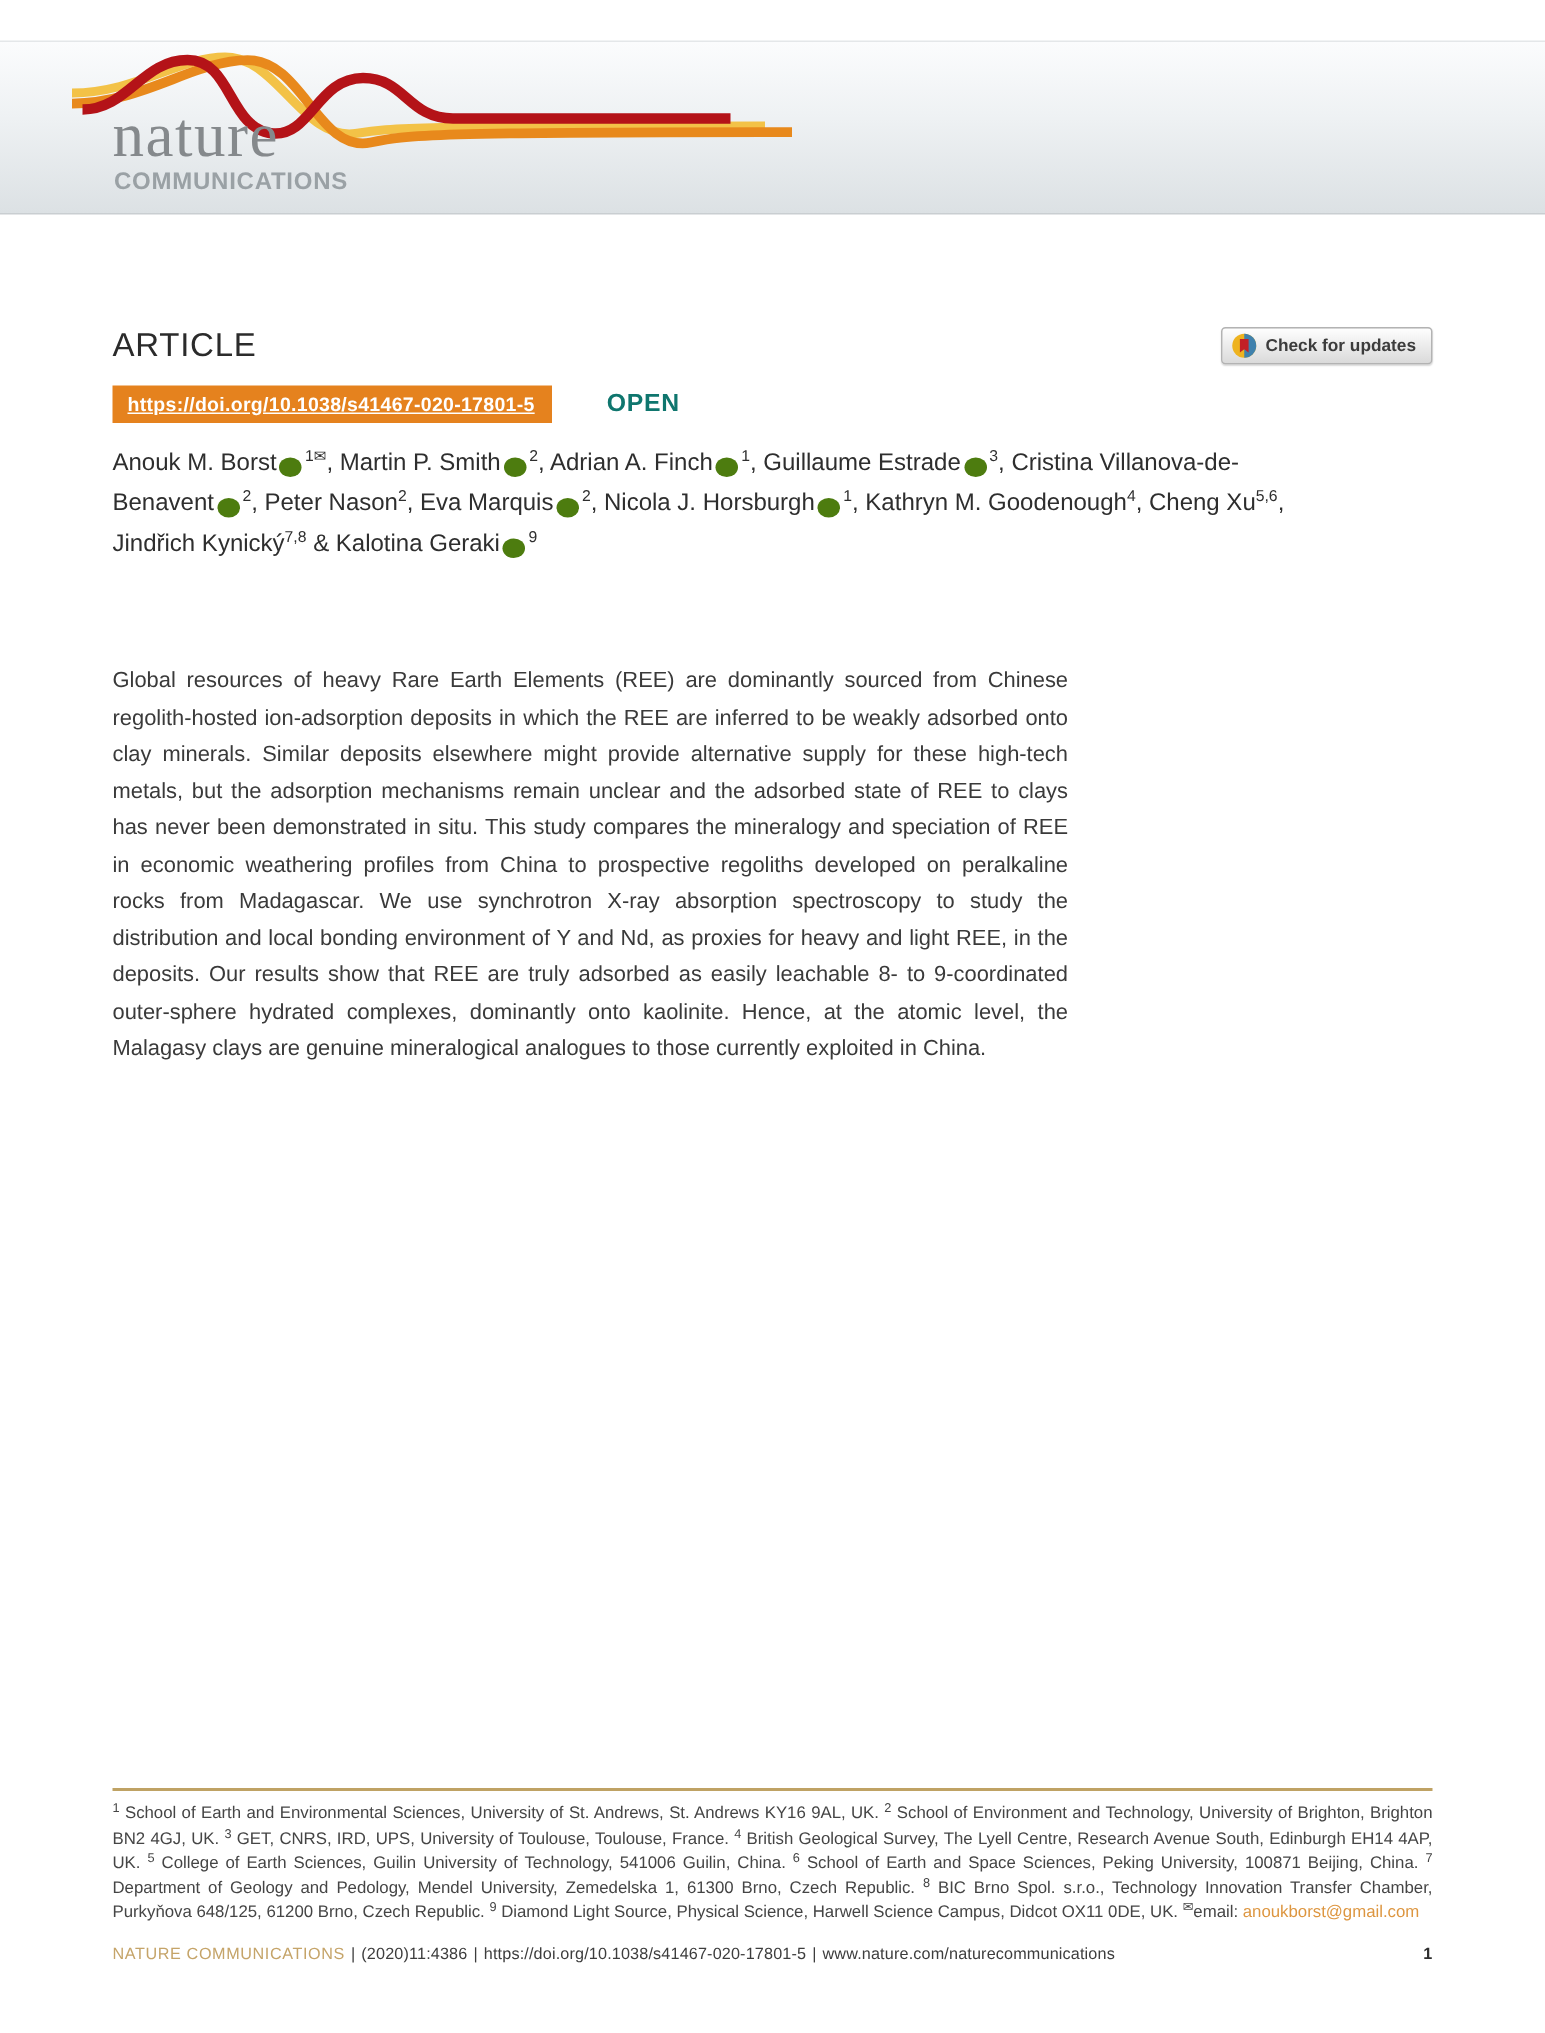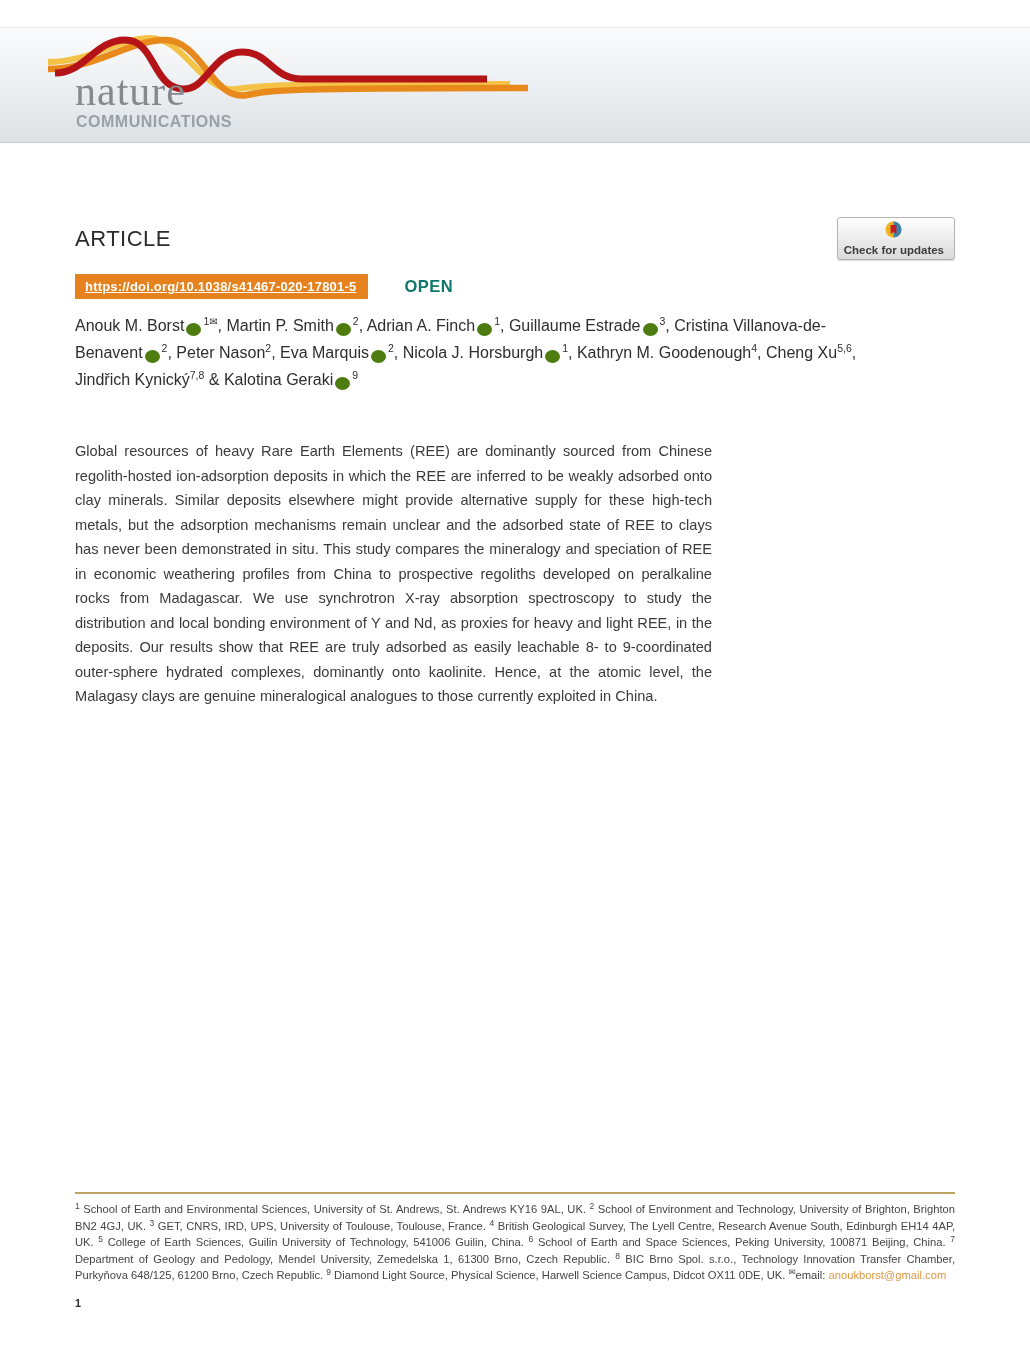--- a/index.html
+++ b/index.html
@@ -12,43 +12,43 @@
     border-top:1px solid #e4e7e9; border-bottom:1px solid #c9ced1; }
   .band svg.waves { position:absolute; left:0; top:0; }
   .logo-nature { position:absolute; left:75px; top:42px; font-family:Liberation Serif, serif;
     font-size:42px; color:#85898c; letter-spacing:1px; line-height:1; }
   .logo-comms { position:absolute; left:76px; top:86px; font-size:16px; font-weight:bold;
     color:#9aa1a5; letter-spacing:0.5px; line-height:1; }
 
   
   .content { padding:0 75px; position:relative; }
 
-  .kicker-row { margin-top:74px; display:flex; justify-content:space-between; align-items:center; }
+  .kicker-row { margin-top:74px; display:flex; justify-content:space-between; align-items:flex-end; }
   .kicker { font-size:22px; color:#2b2b2b; letter-spacing:0.5px; }
 
   .check-btn { display:inline-flex; align-items:center; gap:6px; padding:3px 10px 3px 6px;
     background:linear-gradient(180deg,#fefefe,#dadada); border:1px solid #b3b3b3; border-radius:3px;
-    font-size:11.5px; font-weight:bold; color:#3c3c3c; cursor:pointer; box-shadow:0 1px 1px rgba(0,0,0,.15);flex-direction:column; }
+    font-size:11.5px; font-weight:bold; color:#3c3c3c; cursor:pointer; box-shadow:0 1px 1px rgba(0,0,0,.15); }
   .check-btn svg { display:block; }
 
   .doi-row { margin-top:14px; display:flex; align-items:center; }
   .doi-badge { display:inline-block; background:#e5821e; color:#fff; font-weight:bold;
     font-size:13px; padding:5px 12px 5px 10px; letter-spacing:0.2px; }
   .open-label { margin-left:36px; color:#0f766e; font-weight:bold; font-size:16.5px; letter-spacing:0.5px; }
 
   .title { margin-top:15px; font-size:36px; line-height:46px; color:#1d1d1d; letter-spacing:-0.3px; font-weight:400; }
 
   .authors { margin-top:13px; width:812px; font-size:16px; line-height:27px; color:#2e2e2e; }
   .authors sup { font-size:10.5px; vertical-align:6px; line-height:0; }
   .orcid { display:inline-block; width:13px; height:13px; border-radius:50%; background:#4d7c0f;
     color:#fff; font-size:7.5px; font-weight:bold; text-align:center; line-height:13px;
     vertical-align:-1px; margin:0 2px 0 2px;padding-left:15px; }
   .env { font-size:10px; }
 
-  .abstract { margin-top:46px; width:637px; font-size:14.6px; line-height:24.5px;
+  .abstract { margin-top:66px; width:637px; font-size:14.6px; line-height:24.5px;
     color:#3a3a3a; text-align:justify; }
 
   
   .bottom { position:absolute; left:75px; top:1192px; width:880px; }
   .rule { height:2px; background:#bfa264; border:none; }
   .affil { margin-top:7px; font-size:11.2px; line-height:16.6px; color:#454545; text-align:justify; }
   .affil sup { font-size:8.5px; vertical-align:4px; line-height:0; }
   .email-link { color:#dd9640; text-decoration:none; }
 
   .footer { margin-top:13px; display:flex; justify-content:space-between; align-items:baseline;
@@ -94,15 +94,18 @@
   <p class="authors"><span>Anouk M. Borst<span class="orcid">iD</span><sup>1<span class="env">✉</span></sup></span>, <span>Martin P. Smith<span class="orcid">iD</span><sup>2</sup></span>, <span>Adrian A. Finch<span class="orcid">iD</span><sup>1</sup></span>, <span>Guillaume Estrade<span class="orcid">iD</span><sup>3</sup></span>, <span>Cristina Villanova-de-Benavent<span class="orcid">iD</span><sup>2</sup></span>, <span>Peter Nason<sup>2</sup></span>, <span>Eva Marquis<span class="orcid">iD</span><sup>2</sup></span>, <span>Nicola J. Horsburgh<span class="orcid">iD</span><sup>1</sup></span>, <span>Kathryn M. Goodenough<sup>4</sup></span>, <span>Cheng Xu<sup>5,6</sup></span>, <span>Jindřich Kynický<sup>7,8</sup></span> &amp; <span>Kalotina Geraki<span class="orcid">iD</span><sup>9</sup></span></p>
 
   <p class="abstract">Global resources of heavy Rare Earth Elements (REE) are dominantly sourced from Chinese regolith-hosted ion-adsorption deposits in which the REE are inferred to be weakly adsorbed onto clay minerals. Similar deposits elsewhere might provide alternative supply for these high-tech metals, but the adsorption mechanisms remain unclear and the adsorbed state of REE to clays has never been demonstrated in situ. This study compares the mineralogy and speciation of REE in economic weathering profiles from China to prospective regoliths developed on peralkaline rocks from Madagascar. We use synchrotron X-ray absorption spectroscopy to study the distribution and local bonding environment of Y and Nd, as proxies for heavy and light REE, in the deposits. Our results show that REE are truly adsorbed as easily leachable 8- to 9-coordinated outer-sphere hydrated complexes, dominantly onto kaolinite. Hence, at the atomic level, the Malagasy clays are genuine mineralogical analogues to those currently exploited in China.</p>
 </div>
 
 <div class="bottom">
   <hr class="rule">
   <p class="affil"><sup>1</sup> School of Earth and Environmental Sciences, University of St. Andrews, St. Andrews KY16 9AL, UK. <sup>2</sup> School of Environment and Technology, University of Brighton, Brighton BN2 4GJ, UK. <sup>3</sup> GET, CNRS, IRD, UPS, University of Toulouse, Toulouse, France. <sup>4</sup> British Geological Survey, The Lyell Centre, Research Avenue South, Edinburgh EH14 4AP, UK. <sup>5</sup> College of Earth Sciences, Guilin University of Technology, 541006 Guilin, China. <sup>6</sup> School of Earth and Space Sciences, Peking University, 100871 Beijing, China. <sup>7</sup> Department of Geology and Pedology, Mendel University, Zemedelska 1, 61300 Brno, Czech Republic. <sup>8</sup> BIC Brno Spol. s.r.o., Technology Innovation Transfer Chamber, Purkyňova 648/125, 61200 Brno, Czech Republic. <sup>9</sup> Diamond Light Source, Physical Science, Harwell Science Campus, Didcot OX11 0DE, UK. <sup>✉</sup>email: <a href="#" class="email-link">anoukborst@gmail.com</a></p>
 
   <div class="footer">
+    <div>
+      <span class="journal">NATURE COMMUNICATIONS</span><span class="sep">|</span><span>(2020)11:4386</span><span class="sep">|</span><a href="#">https://doi.org/10.1038/s41467-020-17801-5</a><span class="sep">|</span><a href="#">www.nature.com/naturecommunications</a>
+    </div>
     <div class="page-num">1</div>
   </div>
 </div>
 
 </body></html>

